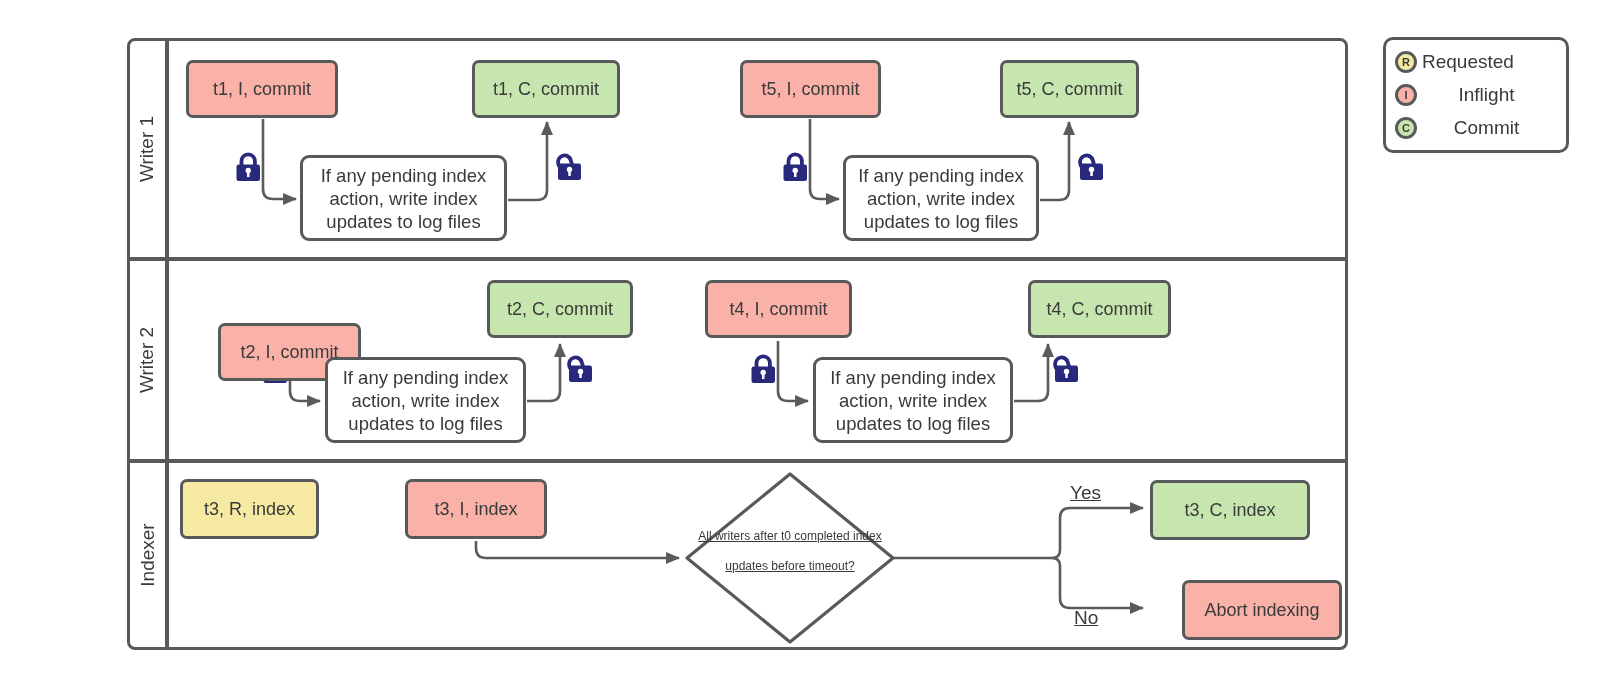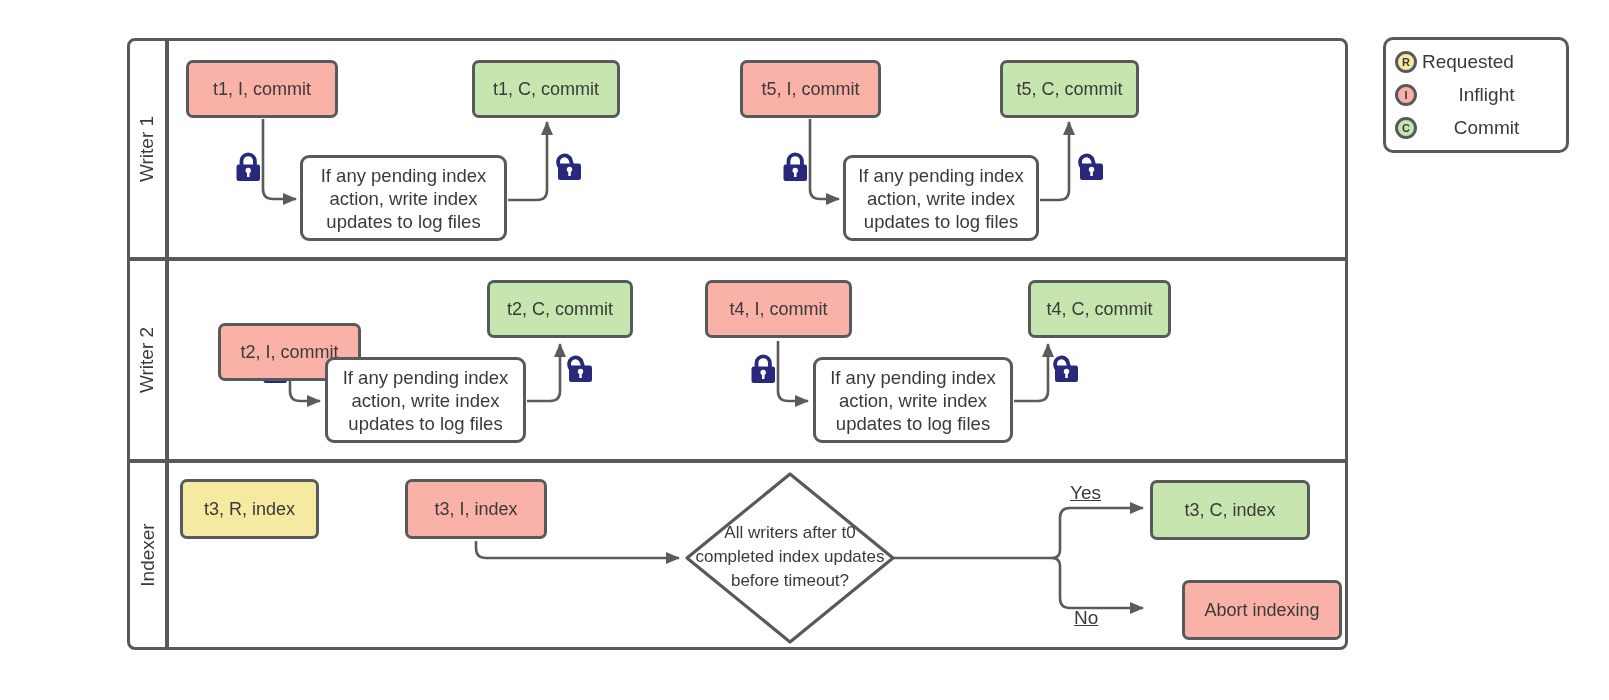--- a/index.html
+++ b/index.html
@@ -16,21 +16,21 @@
         font-size:18px;color:var(--text,#3a3a3a);background:#fff;}
   .inflight{background:var(--inflight,#f9b1a8);}
   .commit{background:var(--commit,#c7e5ae);}
   .requested{background:var(--requested,#f6e9a1);}
   .process{font-size:18.5px;line-height:23px;padding:20px 6px;border-radius:9px;}
   .svg-layer{position:absolute;left:0;top:0;width:1609px;height:700px;}
   .conn{stroke:var(--line,#5b5b5b);stroke-width:2.6;fill:none;}
   .diamond{fill:#fff;stroke:var(--border,#58595b);stroke-width:3.2;stroke-linejoin:round;}
   .lock{color:var(--lock,#28287d);}
   .decision-text{position:absolute;left:684px;top:521px;width:212px;text-align:center;
-                 font-size:17px;line-height:24px;color:var(--text,#3a3a3a);}
+                 font-size:12px;line-height:30px;color:var(--text,#3a3a3a);text-decoration:underline;}
   .branch-label{position:absolute;font-size:19px;color:var(--text,#3a3a3a);text-decoration:underline;}
   .legend{position:absolute;left:1383px;top:37px;width:186px;height:116px;box-sizing:border-box;
           background:#fff;border:3px solid var(--border,#58595b);border-radius:10px;
           padding:10px 10px 10px 9px;display:flex;flex-direction:column;justify-content:space-between;}
   .legend-row{display:flex;align-items:center;height:24px;}
   .legend-badge{width:22px;height:22px;border-radius:50%;box-sizing:border-box;flex:0 0 22px;
                 border:3px solid var(--border,#58595b);display:flex;align-items:center;justify-content:center;
                 font-size:11px;font-weight:bold;color:var(--text,#3a3a3a);}
   .legend-row .lbl{font-size:19px;margin-left:5px;}
   .legend-row .lbl.center{flex:1;text-align:center;margin-left:0;}

